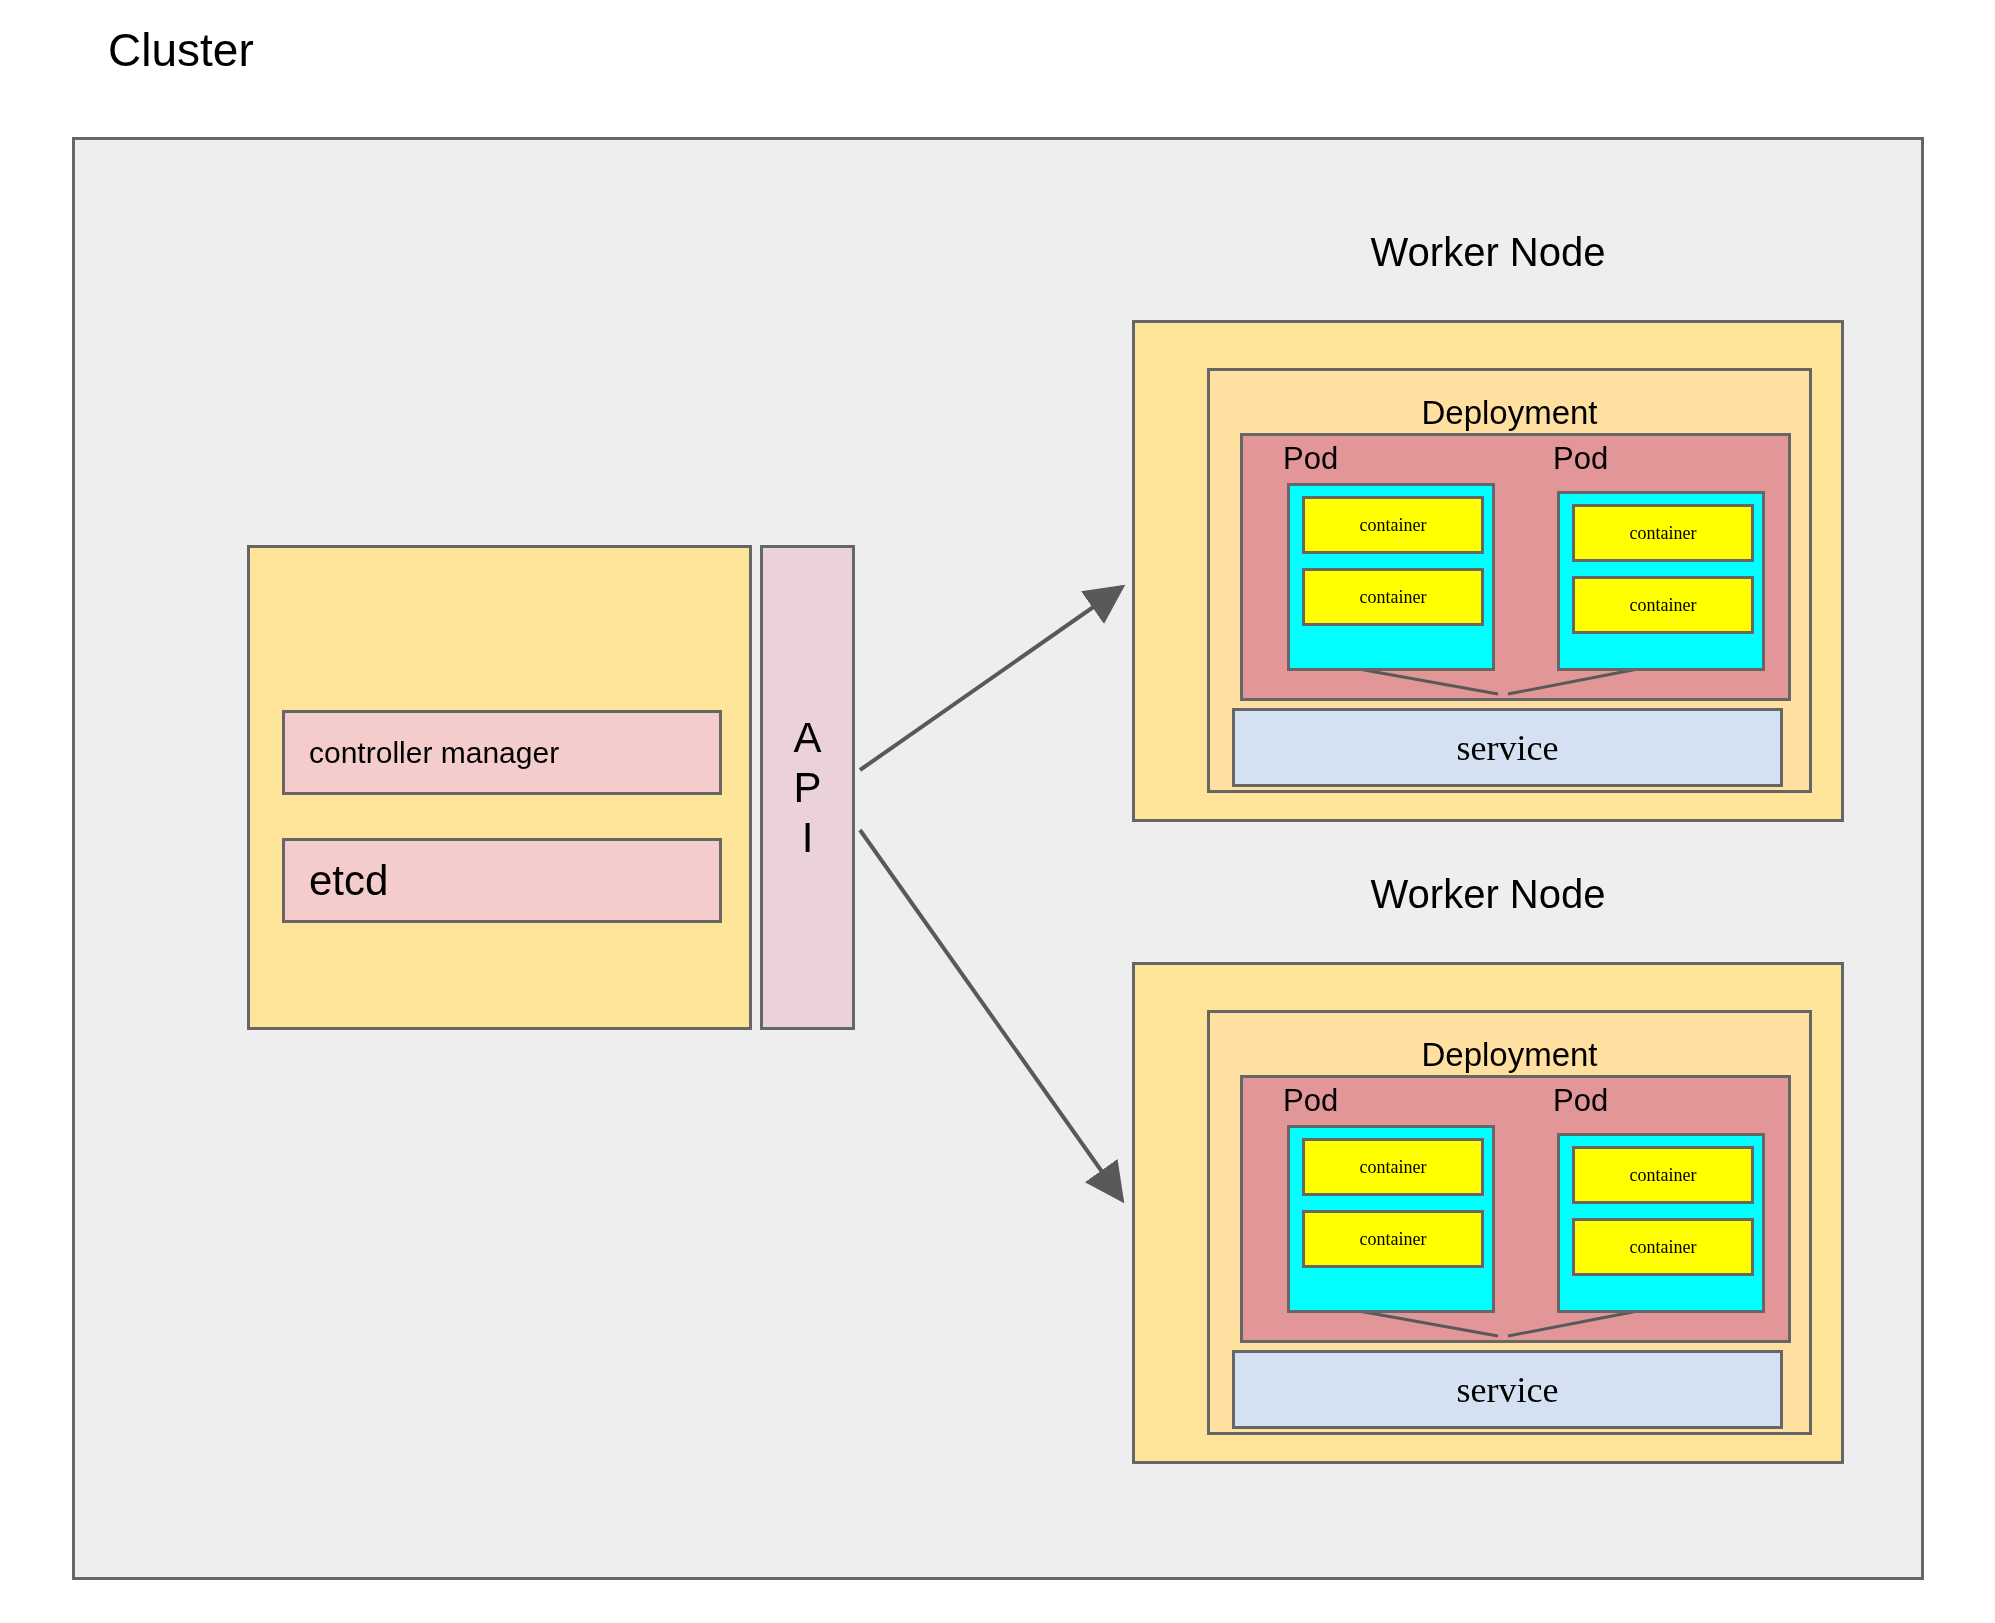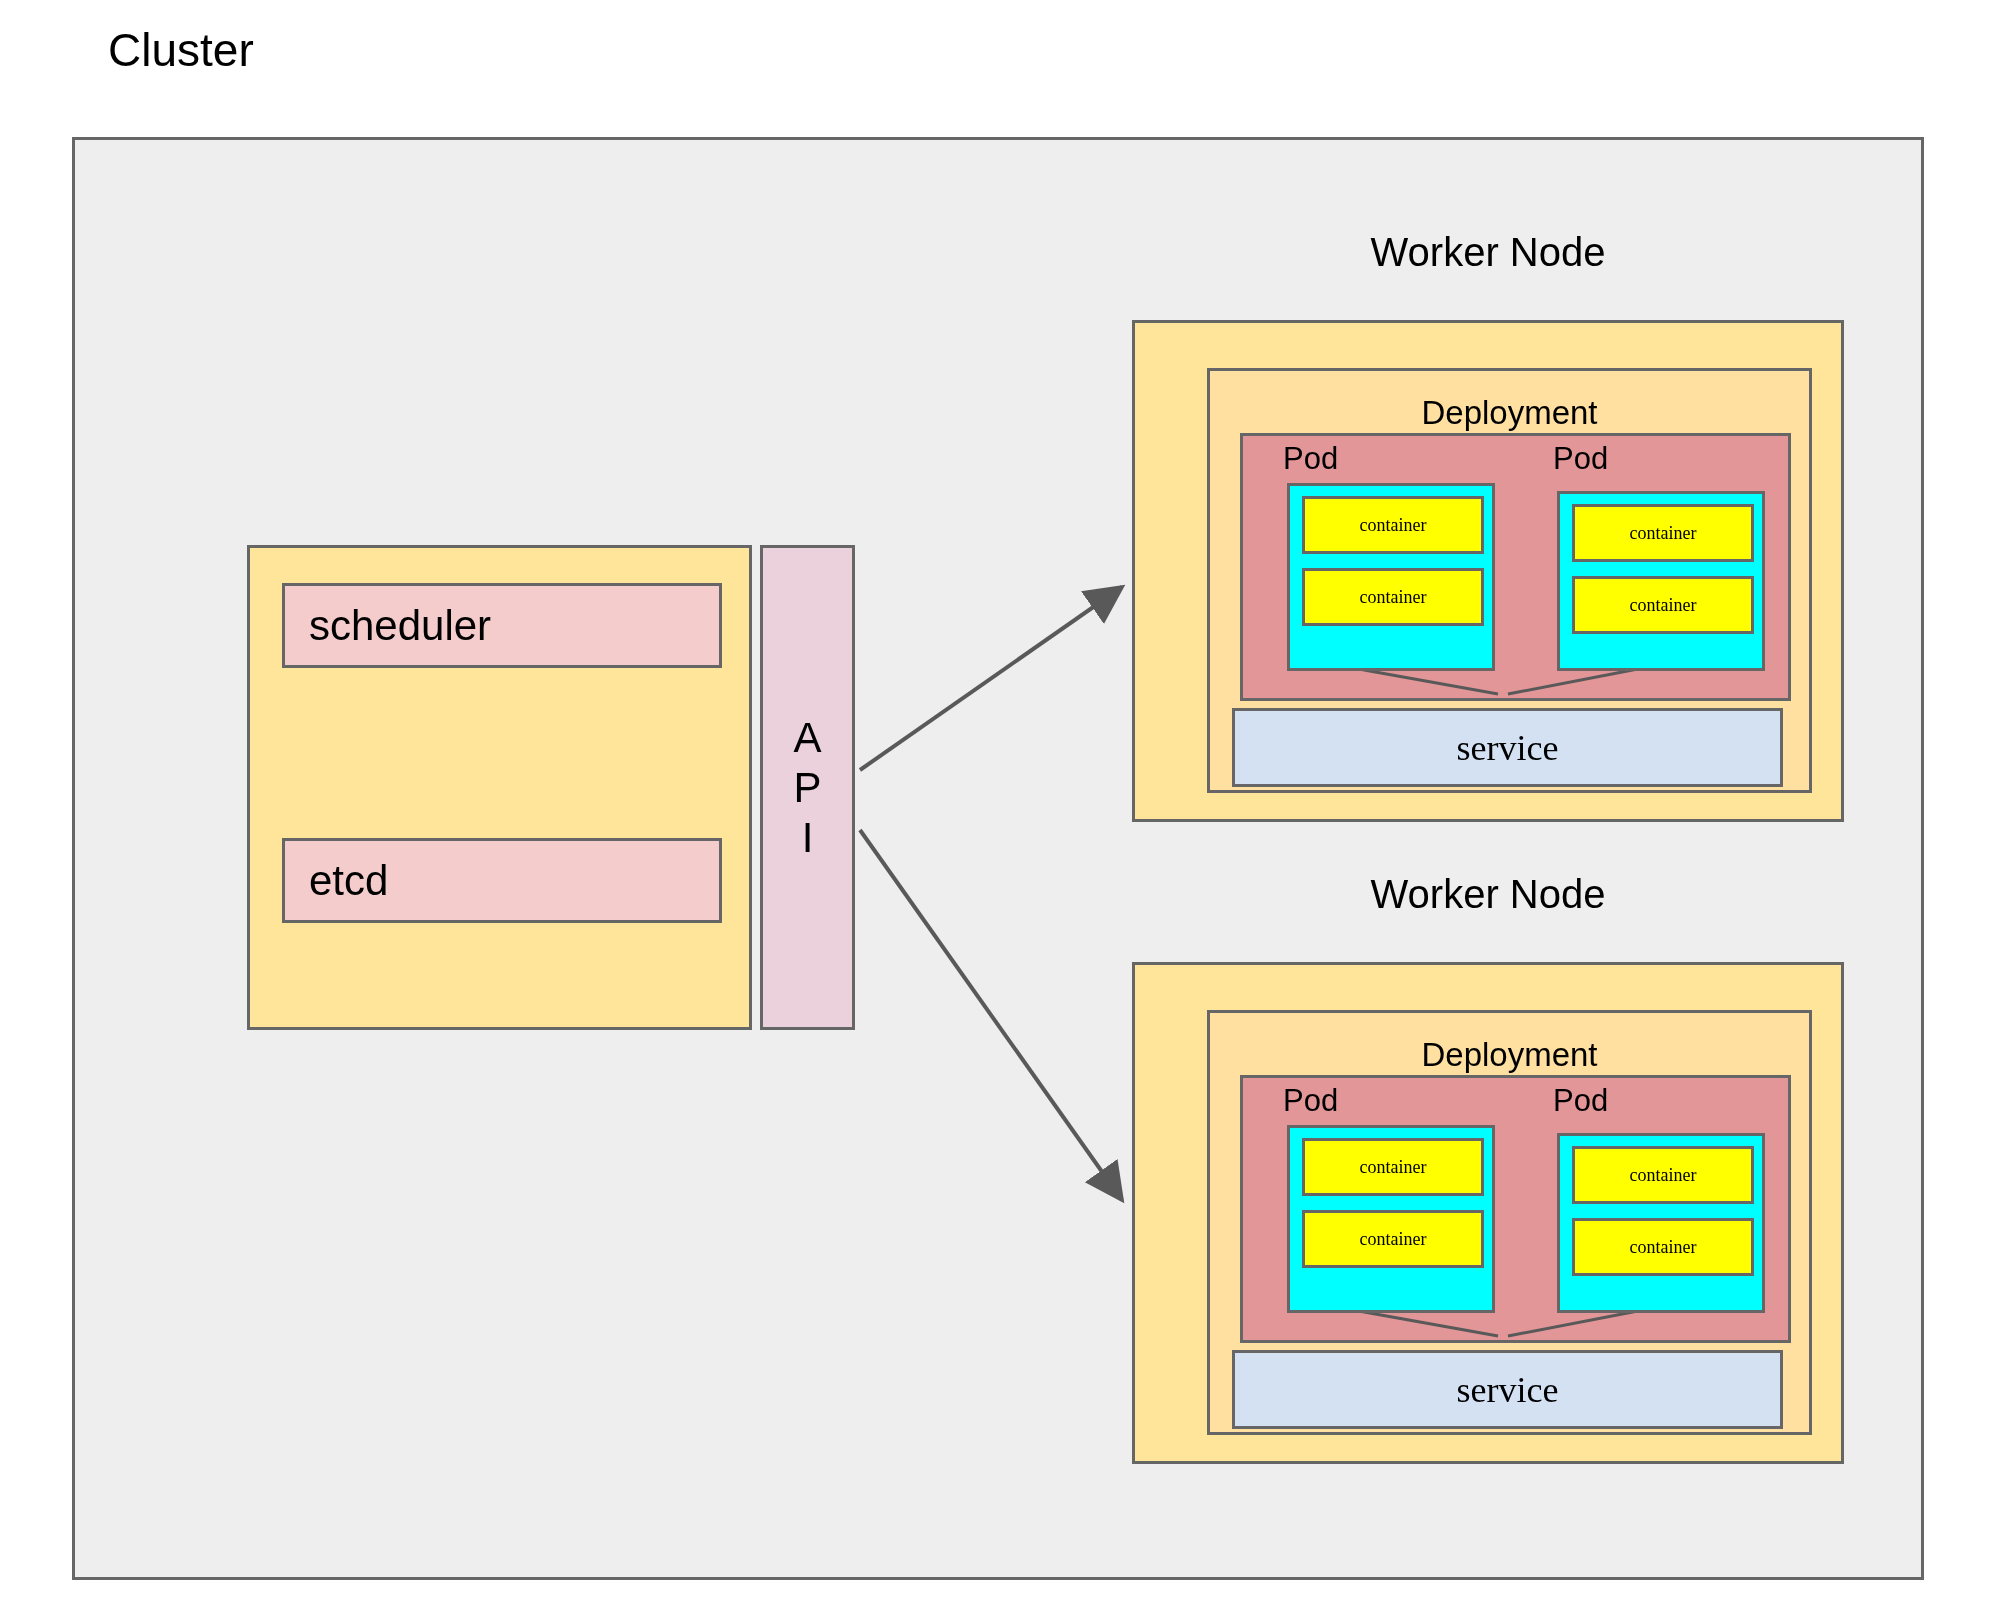--- a/index.html
+++ b/index.html
@@ -200,22 +200,22 @@
       <marker id="ah" markerWidth="12" markerHeight="12" refX="9" refY="5" orient="auto" markerUnits="strokeWidth">
         <path d="M0,0 L10,5 L0,10 z" fill="#595959"></path>
       </marker>
     </defs>
     <line x1="860" y1="770" x2="1122" y2="587" stroke="#595959" stroke-width="4" marker-end="url(#ah)"></line>
     <line x1="860" y1="830" x2="1122" y2="1200" stroke="#595959" stroke-width="4" marker-end="url(#ah)"></line>
   </svg>
 
 
   <div class="abs master-box">
-    <div class="abs master-item mi-1">
-      <span class="mi-big">scheduler</span>
+    <div class="abs master-item mi-2">
+      <span class="mi-small">controller manager</span>
     </div>
     <div class="abs master-item mi-3">
       <span class="mi-big">etcd</span>
     </div>
   </div>
 
   <div class="abs api-box">
     <div class="api-letter">A</div>
     <div class="api-letter">P</div>
     <div class="api-letter">I</div>

